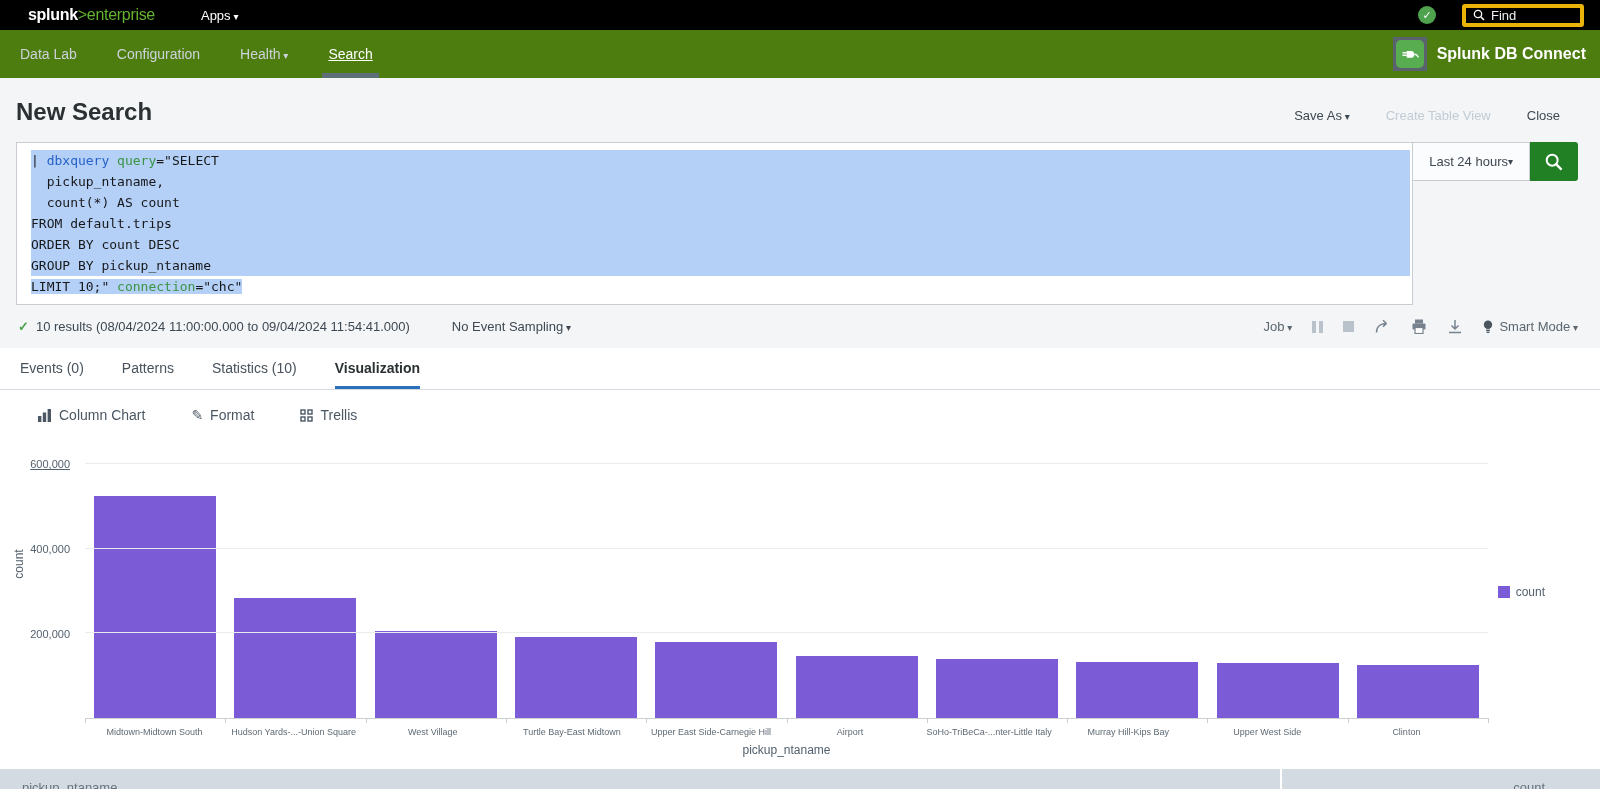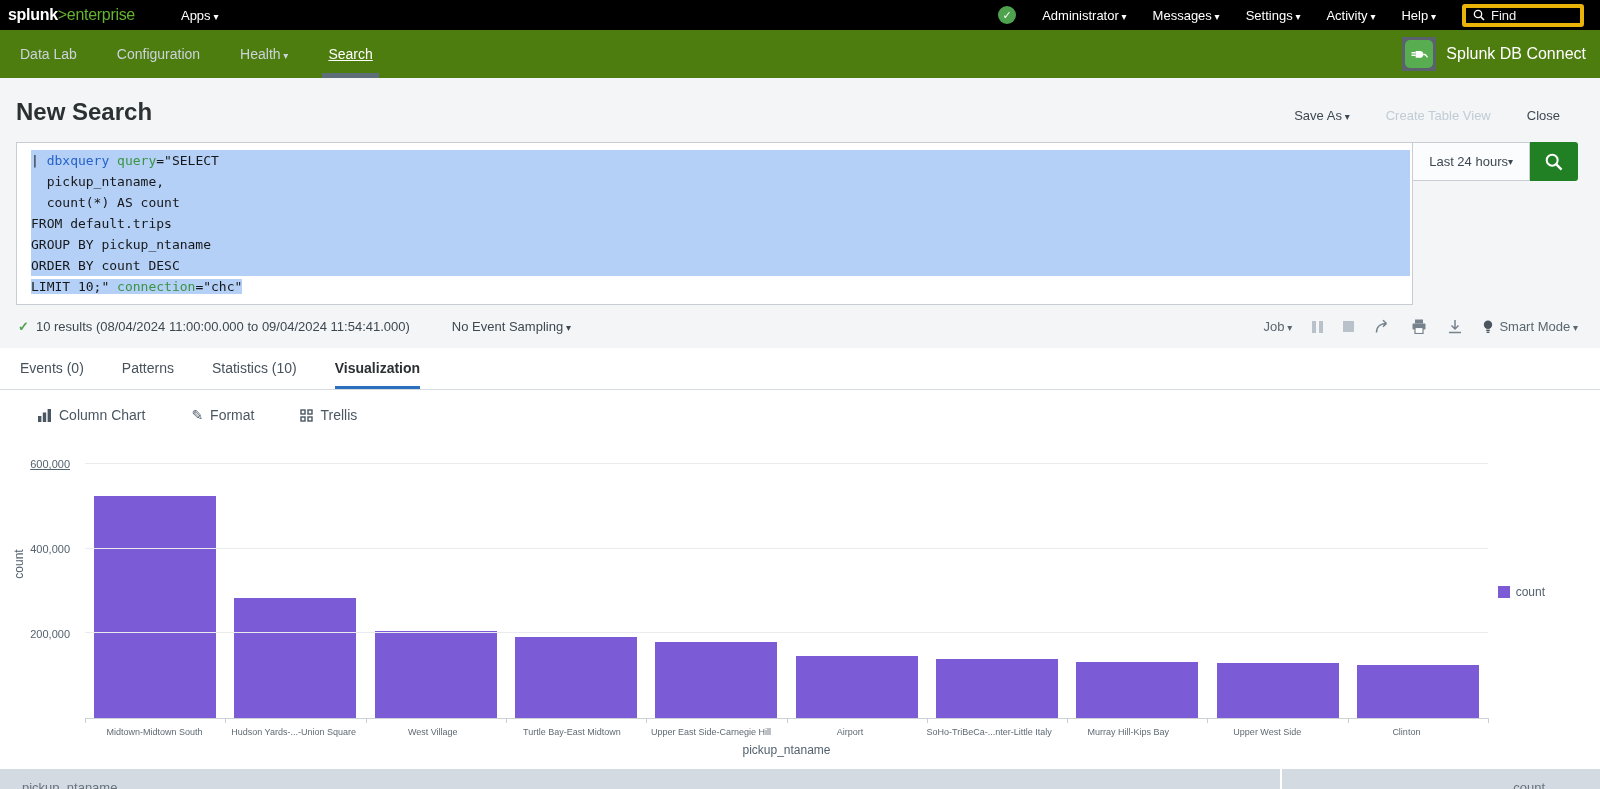--- a/index.html
+++ b/index.html
@@ -1,21 +1,21 @@
 <!DOCTYPE html>
 <html><head>
 <meta charset="utf-8">
 <style>
   * { margin:0; padding:0; box-sizing:border-box; }
   html,body { width:1600px; height:789px; overflow:hidden; background:#fff;
               font-family:"Liberation Sans", sans-serif; }
 
   
   .topbar { height:30px; background:#000; display:flex; align-items:center; color:#fff; font-size:13px; }
-  .logo { margin-left:8px; font-size:16px; letter-spacing:-0.3px; white-space:nowrap; }
+  .logo { margin-left:28px; font-size:16px; letter-spacing:-0.3px; white-space:nowrap; }
   .logo .brand { color:#fff; font-weight:bold; }
   .logo .gt, .logo .product { color:#65b32e; font-weight:normal; }
   .tb-apps { margin-left:46px; cursor:pointer; }
   .tb-right { margin-left:auto; display:flex; align-items:center; gap:26px; margin-right:16px; }
   .status-circle { width:18px; height:18px; border-radius:50%; background:#4fa34f; color:#fff;
                    font-size:11px; display:flex; align-items:center; justify-content:center; }
   .status-circle::after { content:"✓"; }
   .tb-item { white-space:nowrap; cursor:pointer; }
   .caret::after { content:" ▾"; font-size:10px; }
   .find-box { display:flex; align-items:center; gap:6px; width:122px; height:23px;
@@ -25,21 +25,21 @@
                 font-family:"Liberation Sans", sans-serif; }
   .find-input::placeholder { color:#eef1f3; opacity:1; }
 
   
   .appbar { height:48px; background:#4d7c0f; display:flex; align-items:center; }
   .ab-item { color:#cdd3da; font-size:14px; padding:0 20px; height:48px; line-height:48px;
              position:relative; cursor:pointer; white-space:nowrap; }
   .ab-item.active { color:#fff;text-decoration:underline; }
   .ab-item.active::after { content:""; position:absolute; left:14px; right:14px; bottom:0;
                            height:5px; background:#5e6e78; }
-  .ab-right { margin-left:auto; display:flex; align-items:center; gap:10px; margin-right:14px; }
+  .ab-right { margin-left:auto; display:flex; align-items:center; gap:10px; margin-right:14px;font-weight:bold; }
   .db-icon { width:34px; height:34px; background:#5a636d; display:flex; align-items:center; justify-content:center; }
   .db-icon .inner { width:28px; height:28px; background:#58ad51; border-radius:5px;
                     display:flex; align-items:center; justify-content:center; }
   .app-name { color:#fff; font-size:16px; }
 
   
   .gray-section { background:#f3f5f6; }
   .header-row { display:flex; align-items:baseline; padding:20px 40px 16px 16px; }
   .page-title { font-size:24px; font-weight:bold; color:#2b3033; }
   .header-actions { margin-left:auto; display:flex; align-items:baseline; gap:36px; font-size:13px; }
@@ -112,27 +112,20 @@
   .th-right { width:318px; text-align:right; padding-right:55px; }
 </style>
 </head>
 <body>
 
 <div class="topbar">
   <div class="logo"><span class="brand">splunk</span><span class="gt">&gt;</span><span class="product">enterprise</span></div>
   <div class="tb-apps tb-item caret">Apps</div>
   <div class="tb-right">
     <div class="status-circle"></div>
-    <div style="display:flex;align-items:center;gap:26px;">
-        <div class="tb-item caret">Administrator</div>
-        <div class="tb-item caret">Messages</div>
-        <div class="tb-item caret">Settings</div>
-        <div class="tb-item caret">Activity</div>
-        <div class="tb-item caret">Help</div>
-      </div>
     <div class="find-box">
       <svg width="12" height="12" viewBox="0 0 18 18">
           <circle cx="7.5" cy="7.5" r="5.5" stroke="#fff" stroke-width="2" fill="none"></circle>
           <line x1="11.8" y1="11.8" x2="16.5" y2="16.5" stroke="#fff" stroke-width="2.2"></line>
         </svg>
       <input class="find-input" placeholder="Find" style="">
     </div>
   </div>
 </div>
 
@@ -168,22 +161,22 @@
       <div class="act">Close</div>
     </div>
   </div>
 
   <div class="search-row">
     <div class="query-box">
         <div class="qline sel-full"><span class="seg plain">| </span><span class="seg cmd">dbxquery</span><span class="seg plain"> </span><span class="seg arg">query</span><span class="seg plain">="SELECT</span></div>
         <div class="qline sel-full"><span class="seg plain">  pickup_ntaname,</span></div>
         <div class="qline sel-full"><span class="seg plain">  count(*) AS count</span></div>
         <div class="qline sel-full"><span class="seg plain">FROM default.trips</span></div>
+        <div class="qline sel-full"><span class="seg plain">ORDER BY count DESC</span></div>
         <div class="qline sel-full"><span class="seg plain">GROUP BY pickup_ntaname</span></div>
-        <div class="qline sel-full"><span class="seg plain">ORDER BY count DESC</span></div>
         <div class="qline"><span class="sel-part"><span class="seg plain">LIMIT 10;" </span><span class="seg arg">connection</span><span class="seg plain">="chc"</span></span></div>
       </div>
     <div class="timerange-btn caret">Last 24 hours</div>
     <button class="search-btn">
       <svg width="20" height="20" viewBox="0 0 22 22">
           <circle cx="9" cy="9" r="6" stroke="#fff" stroke-width="2.2" fill="none"></circle>
           <line x1="13.6" y1="13.6" x2="19.3" y2="19.3" stroke="#fff" stroke-width="2.6"></line>
         </svg>
     </button>
   </div>

